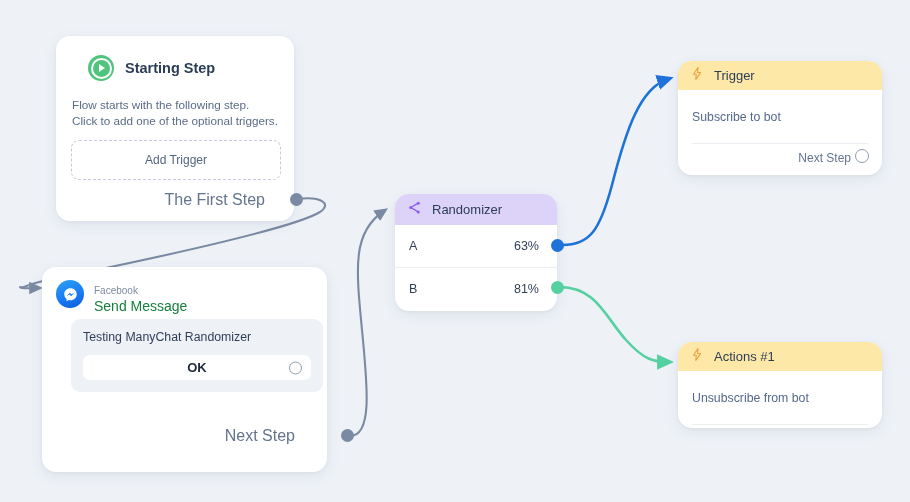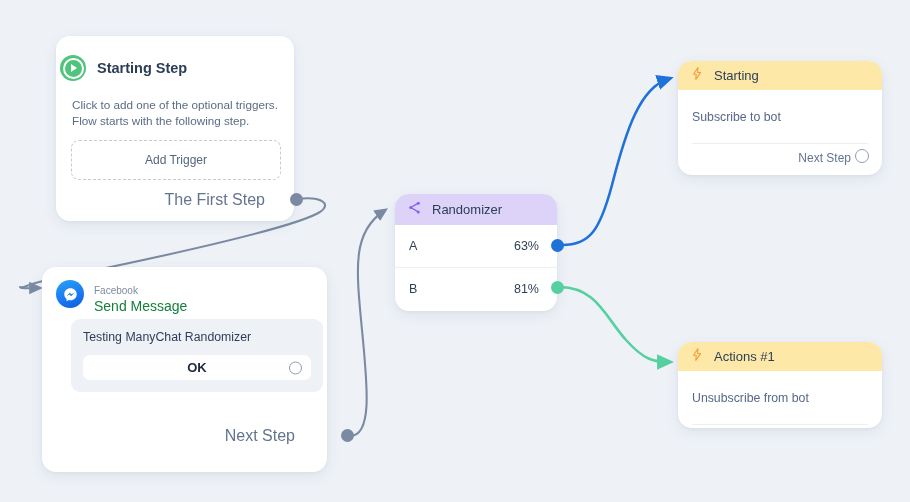--- a/index.html
+++ b/index.html
@@ -34,21 +34,21 @@
   }
 
   
   #starting-step {
     left: 56px; top: 36px;
     width: 238px; height: 185px;
   }
   .ss-head {
     display: flex;
     align-items: center;
-    padding: 19px 0 0 4px;
+    padding: 19px 0 0 32px;
   }
   .play-badge {
     width: 26px; height: 26px;
     border-radius: 50%;
     background: #4fc47c;
     display: flex; align-items: center; justify-content: center;
     flex: 0 0 auto;
   }
   .play-badge .ring {
     width: 17px; height: 17px;
@@ -281,22 +281,22 @@
   <div class="node" id="starting-step">
     <div class="ss-head">
       <span class="play-badge">
         <span class="ring">
             <span class="tri"></span>
           </span>
       </span>
       <span class="ss-title">Starting Step</span>
     </div>
     <div class="ss-desc">
+      <div>Flow starts with the following step.</div>
       <div>Click to add one of the optional triggers.</div>
-      <div>Flow starts with the following step.</div>
     </div>
     <div class="add-trigger">Add Trigger</div>
     <div class="port-label" id="first-step-label">The First Step</div>
   </div>
   <div class="port-dot" id="first-step-dot"></div>
 
   <div class="node" id="send-message">
     <div class="sm-head">
       <span class="fb-badge">
         <svg width="17" height="17" viewBox="0 0 24 24" aria-hidden="true">
@@ -346,21 +346,21 @@
   <div class="port-dot" id="rnd-dot-a"></div>
   <div class="port-dot" id="rnd-dot-b"></div>
 
   <div class="node action-node" id="actions-1">
     <div class="act-head">
       <span>
         <svg width="14" height="15" viewBox="0 0 24 24" aria-hidden="true">
           <path d="M13.6 2 6 13.2h4.6L9.9 22 18 10.4h-4.9z" fill="none" stroke="#f2a03d" stroke-width="1.9" stroke-linejoin="round"></path>
         </svg>
       </span>
-      <span class="act-title">Starting</span>
+      <span class="act-title">Trigger</span>
     </div>
     <div class="act-body">
       <div class="act-text">Subscribe to bot</div>
       <div class="act-divider"></div>
       <div class="act-next">Next Step</div>
       <div class="act-circle"></div>
     </div>
   </div>
 
   <div class="node action-node" id="actions-2">

